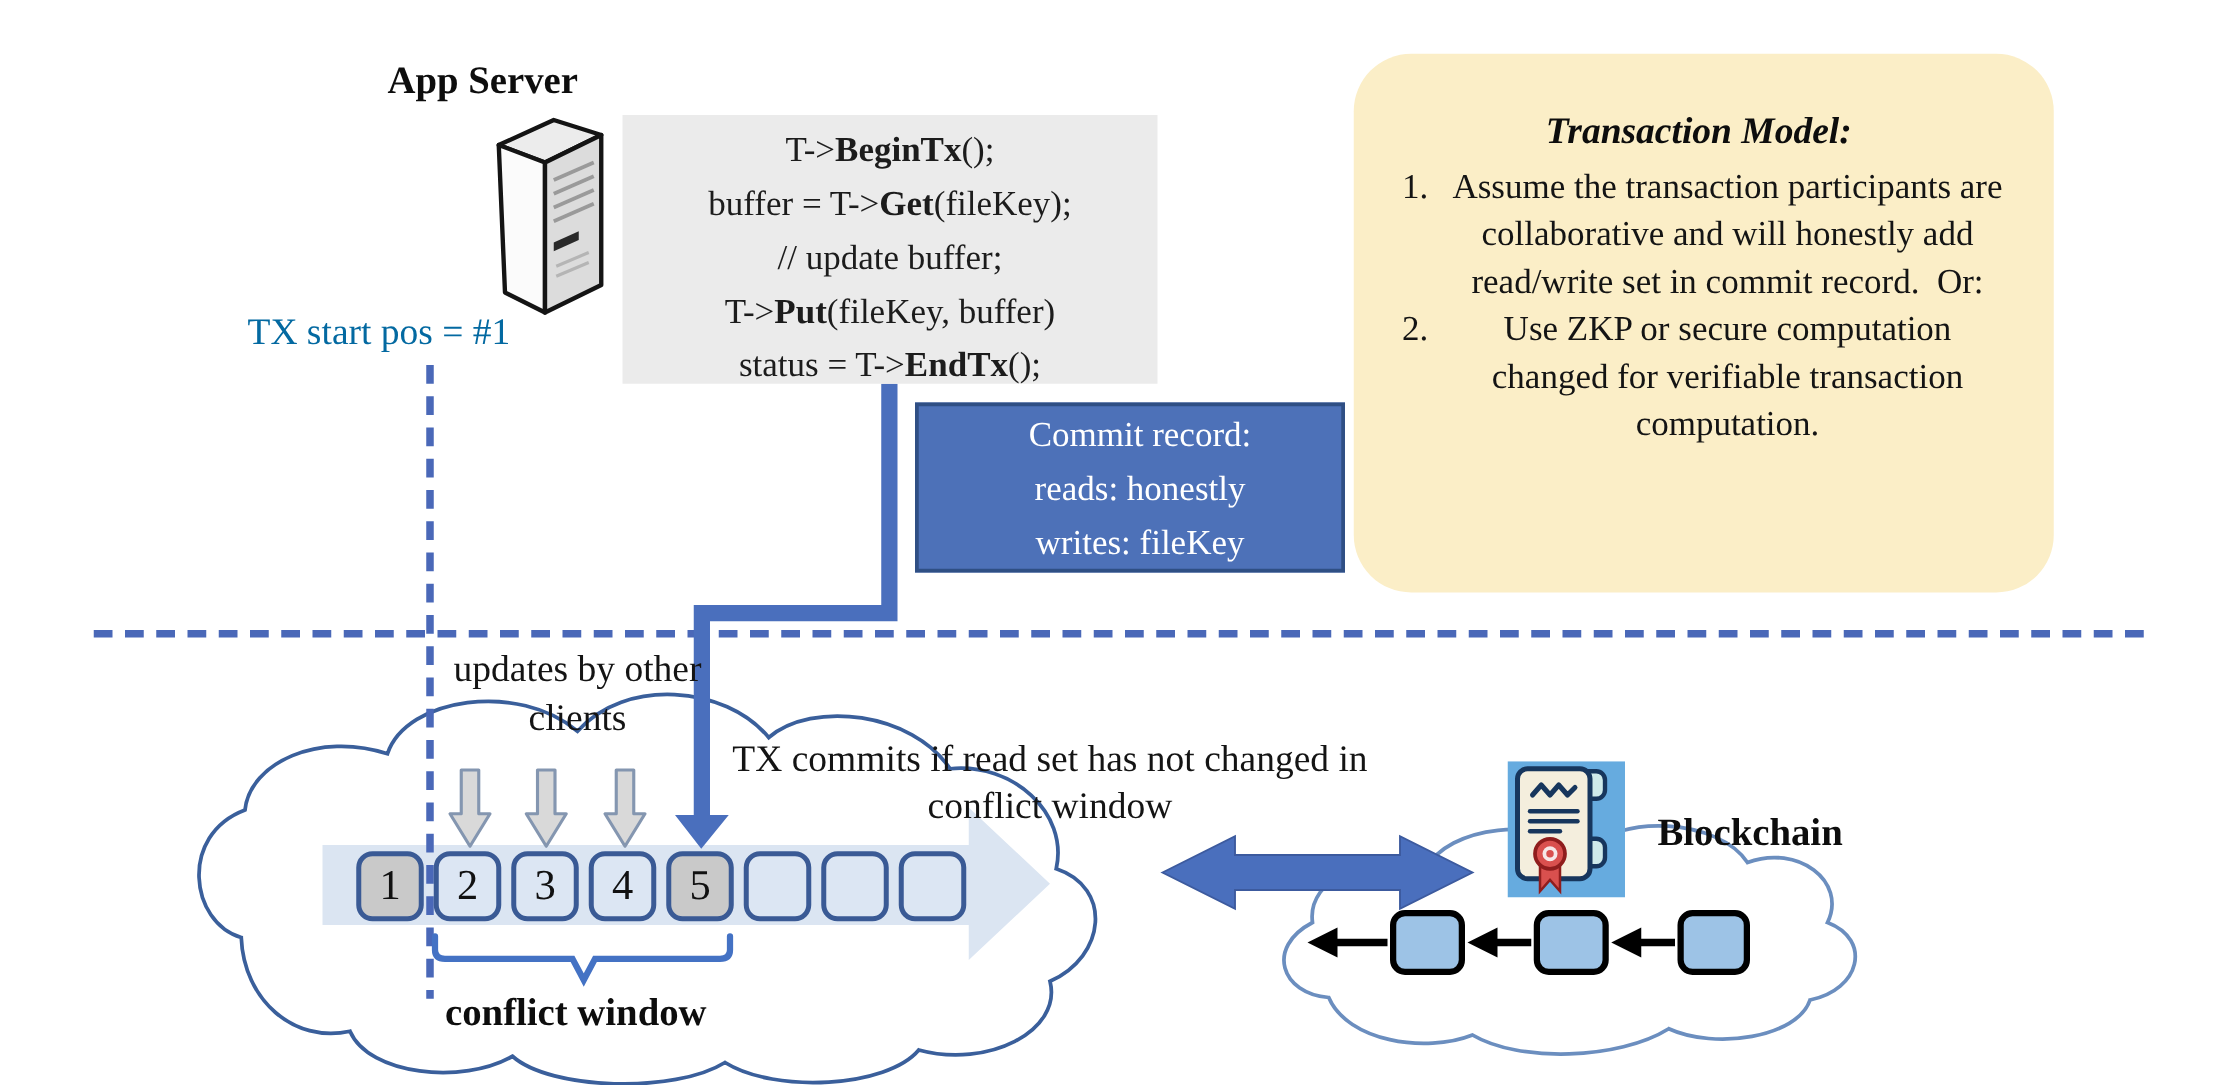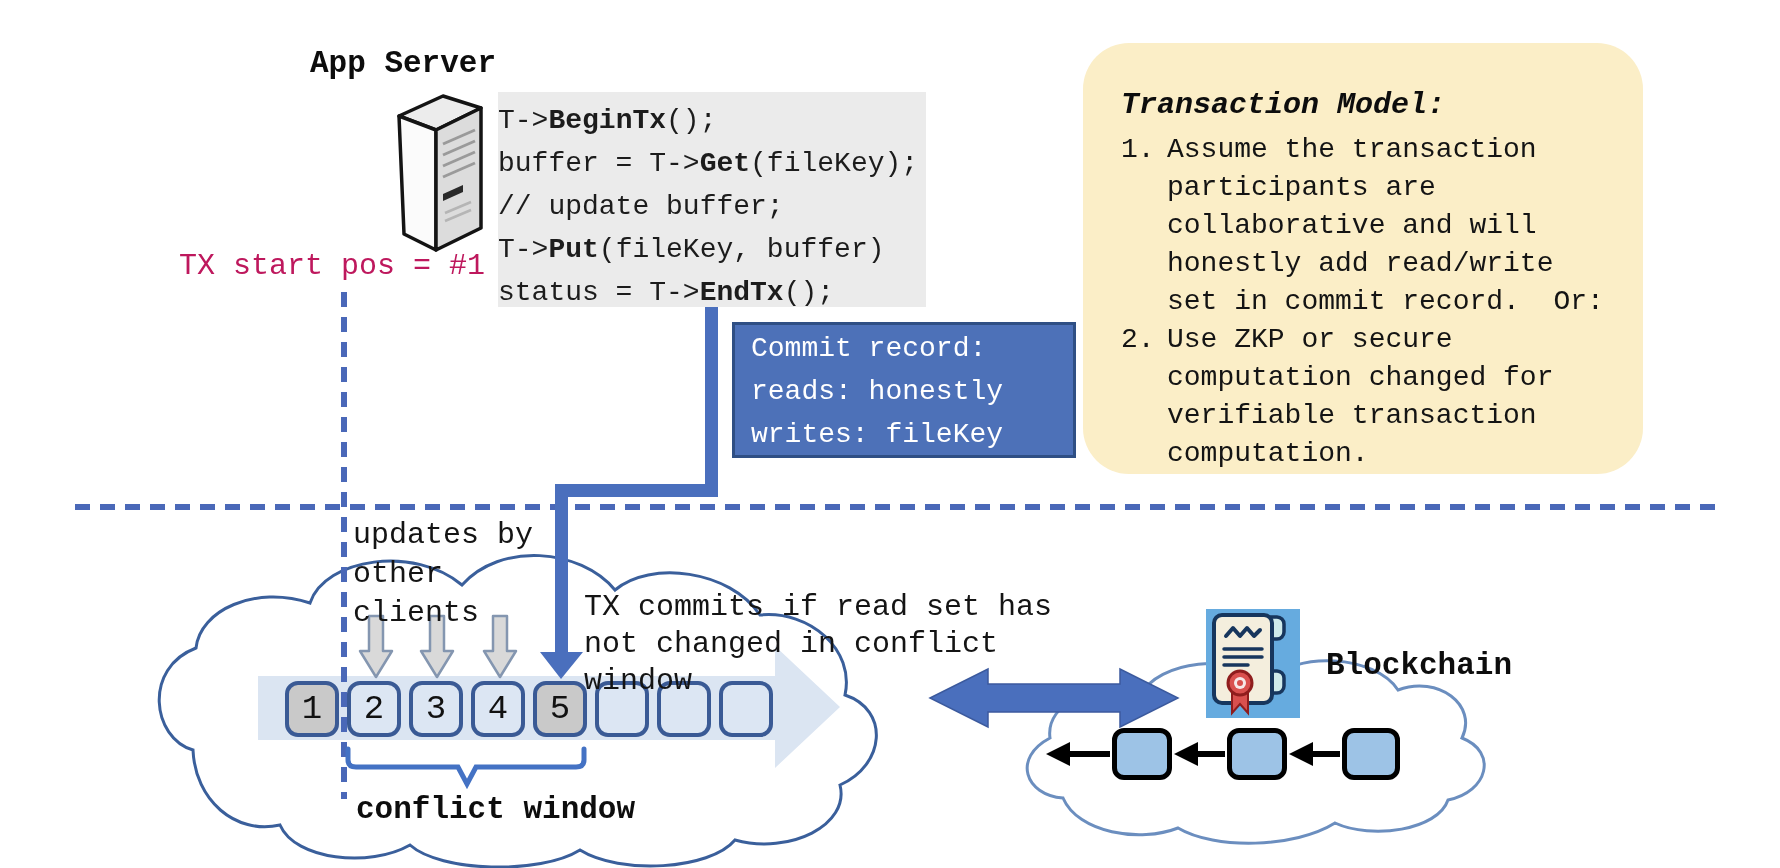--- a/index.html
+++ b/index.html
@@ -1,38 +1,38 @@
 <!DOCTYPE html>
 <html><head>
 <meta charset="utf-8">
 <style>
   html,body{margin:0;padding:0;background:#ffffff;}
   #stage{position:relative;width:1780px;height:868px;background:#ffffff;overflow:hidden;
-         font-family:Liberation Mono, monospace;color:#1a1a1a;}
+         font-family:Liberation Serif, serif;color:#1a1a1a;text-align:center;}
   .abs{position:absolute;}
   #art{position:absolute;left:0;top:0;z-index:1;}
   .z2{z-index:2;}
   .z3{z-index:3;}
 
   .title-label{font-weight:bold;font-size:31px;color:#0d0d0d;}
-  .plain-label{font-size:30px;color:#be185d;}
+  .plain-label{font-size:30px;color:#0369a1;margin-left:19px;}
 
   
   .code-panel{left:498px;top:92px;width:428px;height:215px;background:#ebebeb;
               font-size:28px;line-height:43px;padding:7px 0 0 0;box-sizing:border-box;color:#1c1c1c;}
   .code-panel .b{font-weight:bold;}
 
   
   .commit-box{left:732px;top:322px;width:344px;height:136px;background:#4d71b8;
               border:3px solid #2f4f84;box-sizing:border-box;color:#ffffff;
               font-size:28px;line-height:43px;padding:2px 0 0 16px;}
 
   
   .tm-panel{left:1083px;top:43px;width:560px;height:431px;background:#fbeec7;border-radius:46px;
-            box-sizing:border-box;padding:42px 34px 0 38px;}
+            box-sizing:border-box;padding:42px 34px 0 26px;}
   .tm-title{font-size:30px;font-weight:bold;font-style:italic;color:#0d0d0d;line-height:40px;margin-bottom:6px;}
   .tm-item{display:flex;font-size:28px;line-height:38px;color:#141414;}
   .tm-num{width:46px;flex:none;}
   .tm-text{flex:1;white-space:pre-wrap;}
 
   
   .lblock{position:absolute;top:681px;width:46px;height:48px;background:#dce6f3;
           border:4px solid #3a5a95;border-radius:13px;z-index:2;
           display:flex;align-items:center;justify-content:center;
           font-size:34px;color:#111;}

